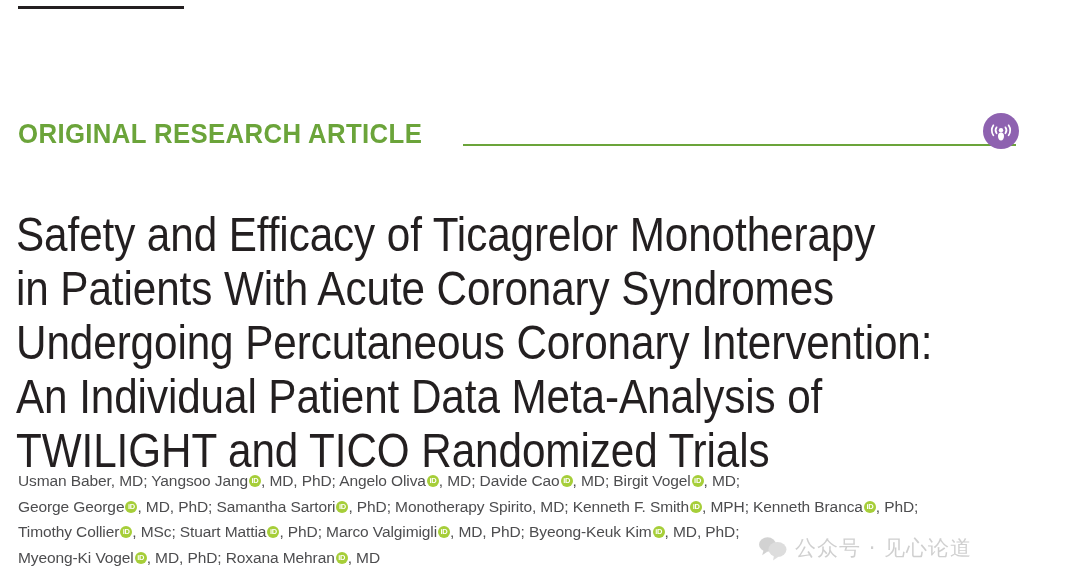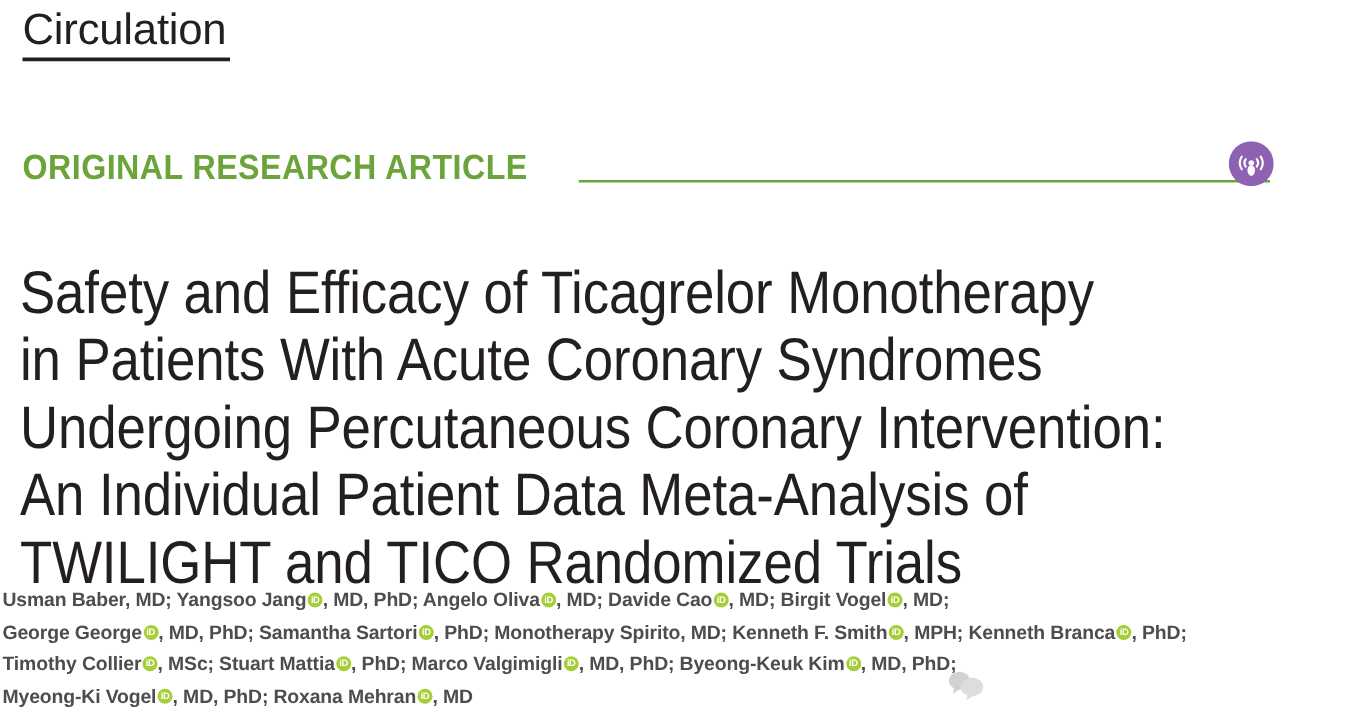--- a/index.html
+++ b/index.html
@@ -99,29 +99,28 @@
   .article-title .tline {
     display: block;
     white-space: nowrap;
     transform: scaleX(0.88);
     transform-origin: left center;
   }
 
   
   .authors {
     position: absolute;
-    left: 2px;
+    left: 18px;
     top: 468px;
     width: 1040px;
     font-family: "Liberation Sans", sans-serif;
     font-size: 15.5px;
     color: #4d4d4f;
     line-height: 25.5px;
     letter-spacing: -0.1px;
-    font-weight: bold;
   }
   .authors .aline {
     display: block;
     white-space: nowrap;
   }
   .orcid {
     display: inline-block;
     width: 12px;
     height: 12px;
     border-radius: 50%;
@@ -167,21 +166,20 @@
     font-size: 21px;
     color: #b3b3b3;
     letter-spacing: 1px;
     white-space: nowrap;
   }
 </style>
 </head>
 <body>
 
 <div class="masthead">
-  <div class="masthead-title">Circulation</div>
   <div class="masthead-rule"></div>
 </div>
 
 <div class="banner">
   <div class="banner-row">
     <div class="banner-label">ORIGINAL RESEARCH ARTICLE</div>
     <div class="banner-rule"></div>
   </div>
 </div>
 
@@ -216,13 +214,14 @@
 
 <div class="watermark">
   <span class="watermark-icon">
     <svg viewBox="0 0 30 28" width="30" height="28" aria-hidden="true">
       <ellipse cx="9.5" cy="10.5" rx="8.5" ry="7.2" fill="#b8b8b8"></ellipse>
       <path d="M5.5 16.2 L4.2 21.2 L9.6 17.6 Z" fill="#b8b8b8"></path>
       <ellipse cx="19.5" cy="15.5" rx="9" ry="7.6" fill="#c9c9c9"></ellipse>
       <path d="M16.0 21.6 L15.0 26.4 L20.4 22.8 Z" fill="#c9c9c9"></path>
     </svg>
   </span>
+  <span class="watermark-text">公众号 · 见心论道</span>
 </div>
 
 </body></html>

